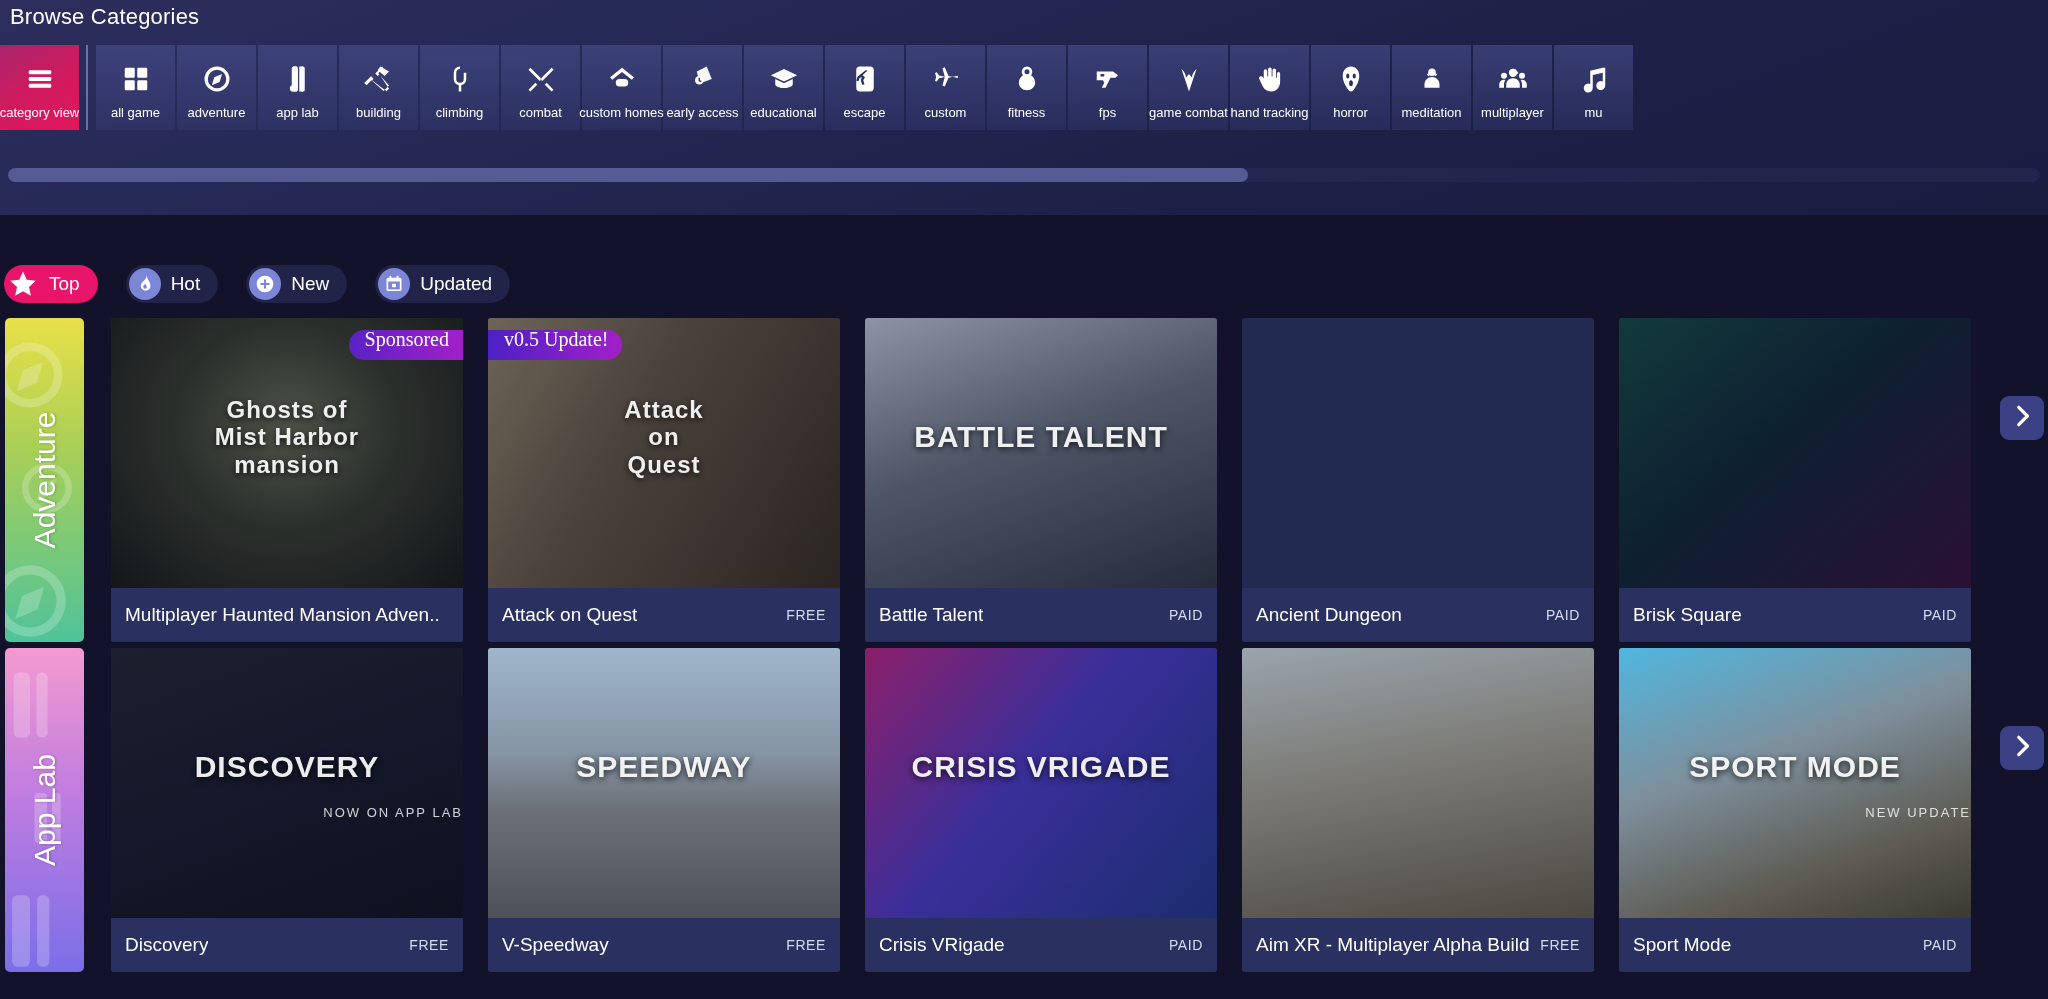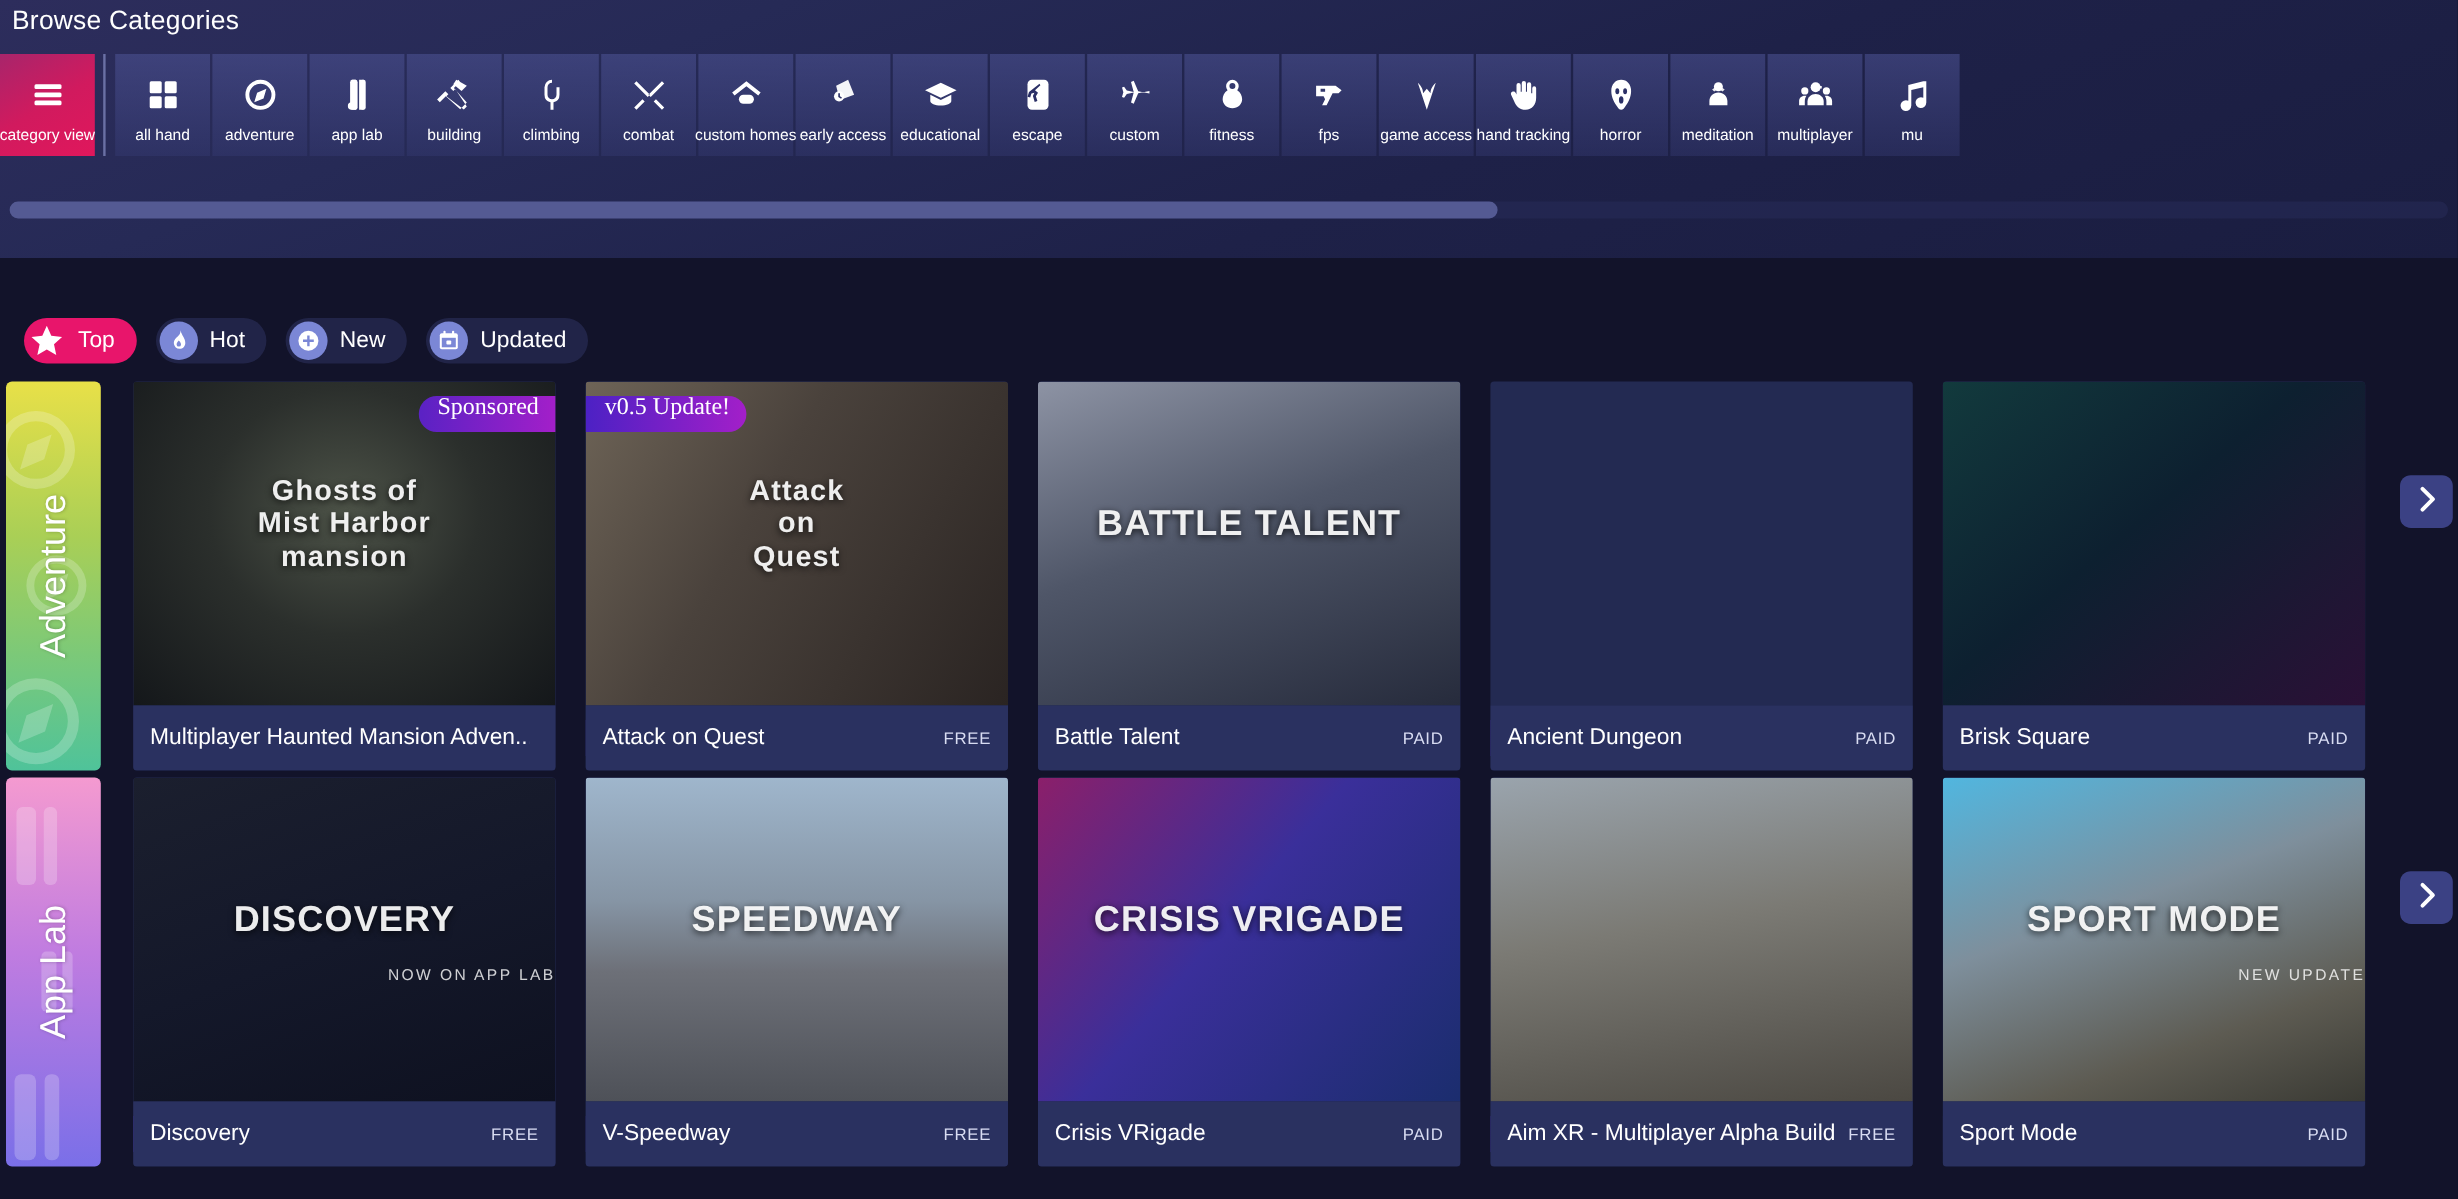--- a/index.html
+++ b/index.html
@@ -50,22 +50,22 @@
     position: absolute; left: 8px; top: 168px; width: 2032px; height: 14px;
     background: rgba(40,44,90,.5); border-radius: 7px;
   }
   #cat-scroll-thumb {
     position: absolute; left: 0; top: 0; width: 1240px; height: 14px;
     background: #545a93; border-radius: 7px; cursor: pointer;
   }
 
   
   #filters {
-    position: absolute; left: 16px; top: 258px; height: 52px;
-    display: flex; align-items: center; gap: 16px; padding-left: 4px;
+    position: absolute; left: 0; top: 258px; height: 52px;
+    display: flex; align-items: center; gap: 28px; padding-left: 4px;
   }
   .pill {
     display: flex; align-items: center; height: 38px;
     border-radius: 19px; padding: 0 18px 0 3px;
     background: rgba(36,40,78,.85); cursor: pointer;
   }
   .pill.active { background: #e8156b; }
   .pill-ico {
     width: 32px; height: 32px; border-radius: 50%;
     background: #7b87d6; display: flex; align-items: center; justify-content: center;
@@ -198,21 +198,21 @@
       </div>
       <div class="cat-tile">
         <div class="cat-ico">
           <svg width="30" height="30" viewBox="0 0 24 24" fill="#fff">
             <rect x="3" y="3" width="8" height="8" rx="1"></rect>
             <rect x="13" y="3" width="8" height="8" rx="1"></rect>
             <rect x="3" y="13" width="8" height="8" rx="1"></rect>
             <rect x="13" y="13" width="8" height="8" rx="1"></rect>
           </svg>
         </div>
-        <div class="cat-label">all hand</div>
+        <div class="cat-label">all game</div>
       </div>
       <div class="cat-gap"></div>
       <div class="cat-tile">
         <div class="cat-ico">
           <svg width="30" height="30" viewBox="0 0 24 24" fill="#fff">
             <path d="M12 2a10 10 0 1 0 0 20 10 10 0 0 0 0-20zm0 2.6a7.4 7.4 0 1 1 0 14.8 7.4 7.4 0 0 1 0-14.8zm4 3.4-6.2 2.6L7.9 17l6.2-2.6L16 8z"></path>
           </svg>
         </div>
         <div class="cat-label">adventure</div>
       </div>
@@ -322,21 +322,21 @@
         </div>
         <div class="cat-label">fps</div>
       </div>
       <div class="cat-gap"></div>
       <div class="cat-tile">
         <div class="cat-ico">
           <svg width="30" height="30" viewBox="0 0 24 24" fill="#fff">
             <path d="M12 22 6 4c3 3 3.5 5 3.5 7L12 8l2.5 3c0-2 .5-4 3.5-7L12 22z"></path>
           </svg>
         </div>
-        <div class="cat-label">game access</div>
+        <div class="cat-label">game combat</div>
       </div>
       <div class="cat-gap"></div>
       <div class="cat-tile">
         <div class="cat-ico">
           <svg width="30" height="30" viewBox="0 0 24 24" fill="#fff">
             <path d="M7 11V5.5a1.4 1.4 0 0 1 2.8 0V10h.7V4.2a1.4 1.4 0 0 1 2.8 0V10h.7V5a1.4 1.4 0 0 1 2.8 0v6h.7V7.6a1.3 1.3 0 0 1 2.6 0V14c0 4.4-2.7 8-7 8-3.9 0-6.4-2.4-7.6-5.6L3.4 12c-.4-1 .2-2 1.2-2.2.7-.2 1.4.1 1.8.8L7 11.8V11z"></path>
           </svg>
         </div>
         <div class="cat-label">hand tracking</div>
       </div>

